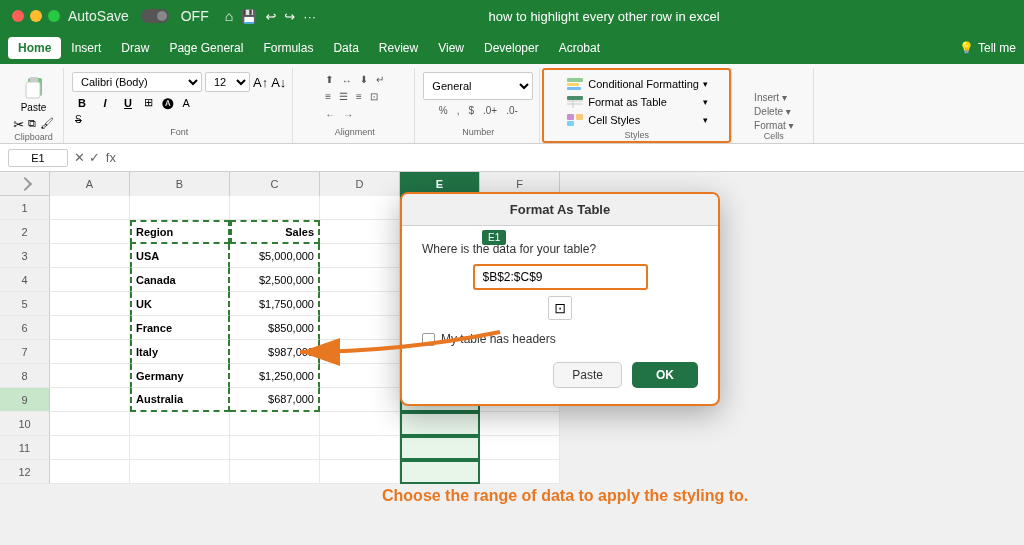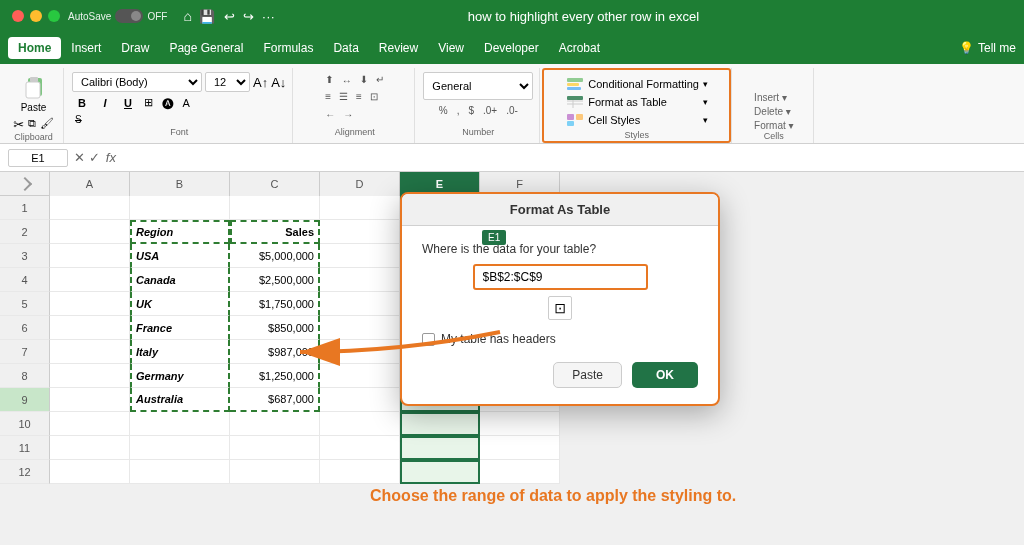--- a/index.html
+++ b/index.html
@@ -14,21 +14,21 @@
       justify-content: space-between;
       padding: 0 12px;
       color: white;
     }
     .title-bar-left { display: flex; align-items: center; gap: 8px; }
     .traffic-lights { display: flex; gap: 6px; }
     .tl { width: 12px; height: 12px; border-radius: 50%; }
     .tl-red { background: #ff5f57; }
     .tl-yellow { background: #febc2e; }
     .tl-green { background: #28c840; }
-    .autosave { display: flex; align-items: center; gap: 4px; font-size: 10px; color: rgba(255,255,255,0.9); }
+    .autosave { display: flex; align-items: center; gap: 12px; font-size: 14px; color: rgba(255,255,255,0.9); }
     .autosave-toggle { background: #555; border-radius: 8px; width: 28px; height: 14px; display: flex; align-items: center; padding: 0 2px; }
     .title-center { font-size: 13px; font-weight: 500; color: white; }
     .title-right { font-size: 11px; color: rgba(255,255,255,0.8); }
 
     
     .ribbon-nav {
       background: #1e7e34;
       display: flex;
       align-items: center;
       height: 32px;
@@ -144,21 +144,21 @@
     }
     .name-box {
       width: 60px;
       border: 1px solid #ccc;
       border-radius: 2px;
       padding: 2px 4px;
       font-size: 11px;
       text-align: center;
     }
     .formula-actions { display: flex; gap: 4px; align-items: center; color: #666; font-size: 13px; }
-    .fx-label { font-style: italic; color: #666; font-size: 13px; }
+    .fx-label { color: #666; font-size: 13px; }
     .formula-input { flex: 1; border: none; outline: none; font-size: 11px; }
 
     
     .spreadsheet-area {
       display: flex;
       height: calc(545px - 32px - 32px - 80px - 28px);
       overflow: hidden;
       position: relative;
     }
     .col-header {
@@ -204,21 +204,21 @@
       border-right: 1px solid #e8e8e8;
       border-bottom: 1px solid #e8e8e8;
       padding: 0 4px;
       font-size: 11px;
       display: flex;
       align-items: center;
       overflow: hidden;
       white-space: nowrap;
       background: white;
     }
-    .cell.col-b { min-width: 100px; font-weight: 600; font-style: italic; }
+    .cell.col-b { min-width: 100px; font-weight: 600; }
     .cell.col-c { min-width: 90px; justify-content: flex-end; }
     .cell.col-d { min-width: 80px; }
     .cell.col-e {
       min-width: 80px;
       border: 2px solid #217346;
       background: #e8f5e9;
     }
     .cell.col-f { min-width: 80px; }
     .cell.header-cell { font-weight: bold; background: white; }
 
@@ -303,21 +303,21 @@
       color: white;
       font-size: 12px;
       font-weight: 600;
       cursor: pointer;
     }
 
     
     .bottom-annotation {
       position: absolute;
       bottom: 40px;
-      left: 370px;
+      left: 382px;
       font-size: 16px;
       font-weight: 600;
       color: #e87722;
       pointer-events: none;
     }
 
     
     .highlight-box {
       border: 2px solid #e87722;
       border-radius: 3px;

